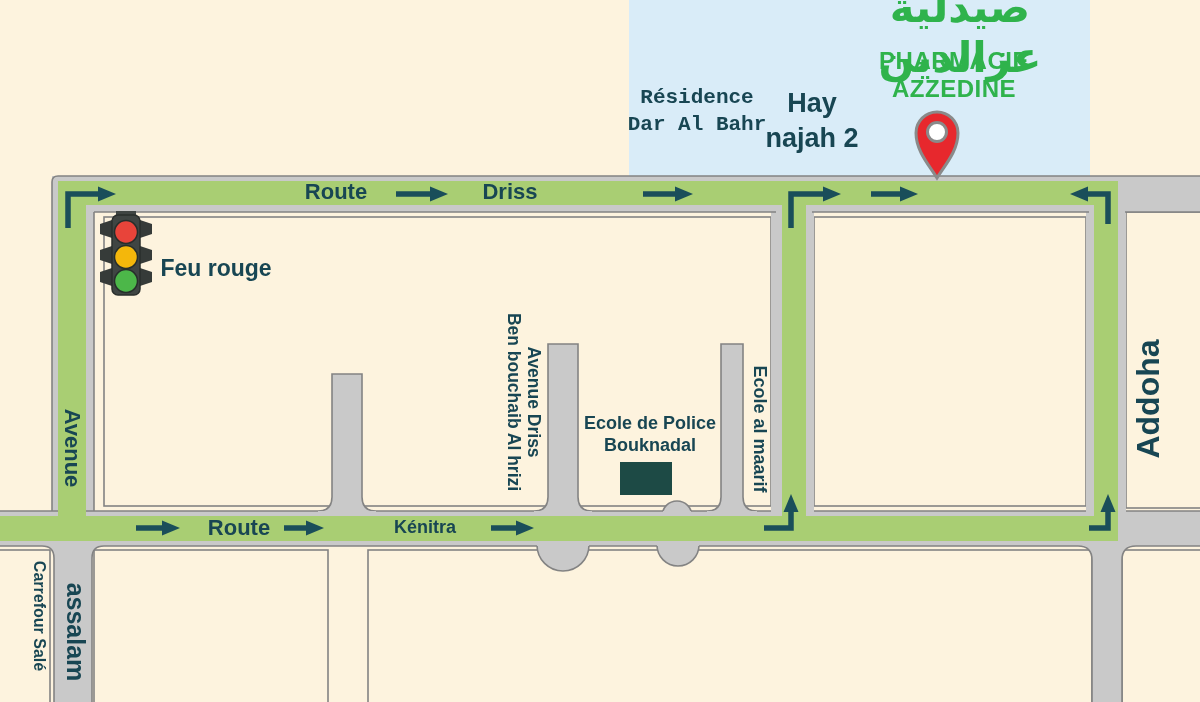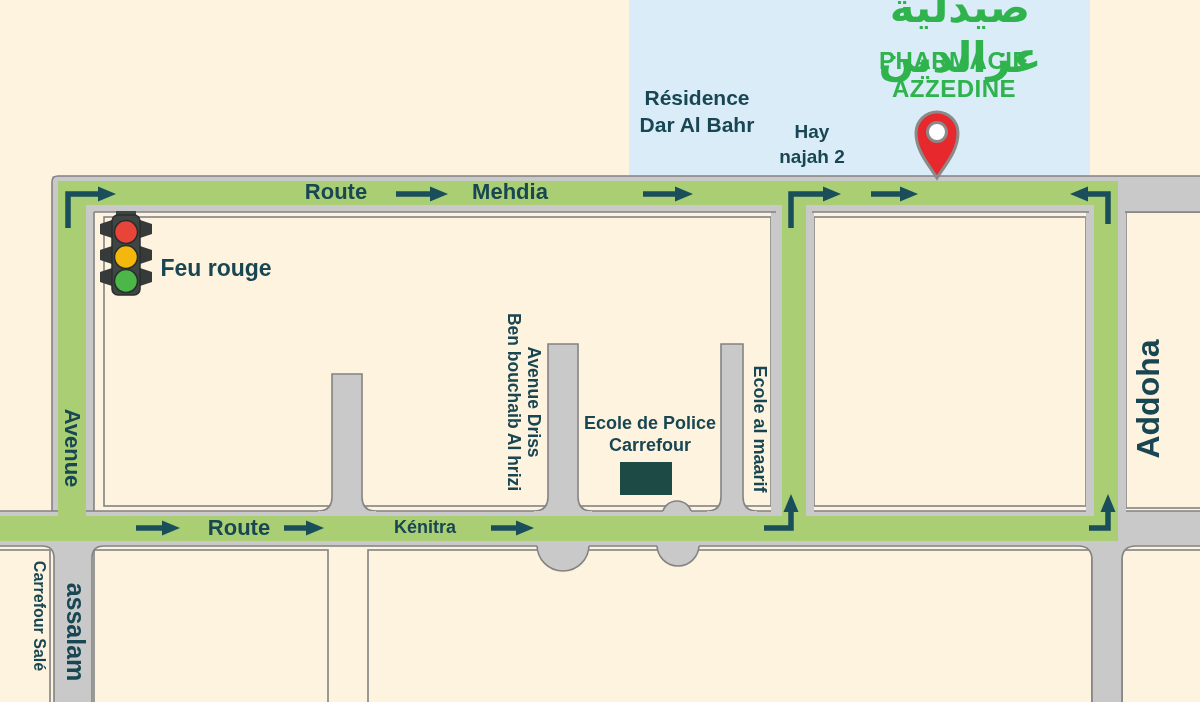--- a/index.html
+++ b/index.html
@@ -170,38 +170,38 @@
     <g>
       <path d="M937,178 C929,165 916,151 916,133 A21,21 0 1 1 958,133 C958,151 945,165 937,178 Z" fill="#e7282d" stroke="#8a8a8a" stroke-width="3"></path>
       <circle cx="937" cy="132" r="9.5" fill="#ffffff" stroke="#8a8a8a" stroke-width="3"></circle>
     </g>
   </svg>
 
   <div class="lbl ar green-txt" style="left:960px;top:33px;font-size:42px;">صيدلية عزالدين</div>
 
   <div class="lbl green-txt" style="left:954px;top:75px;font-size:24px;letter-spacing:0.5px;">PHARMACIE AZZEDINE</div>
 
-  <div class="lbl" style="left:697px;top:111px;font-size:21px;line-height:1.3;">Résidence
+  <div class="lbl" style="left:697px;top:111px;font-size:21px;line-height:1.3;font-family:Liberation Mono, monospace;">Résidence
 Dar Al Bahr</div>
 
-  <div class="lbl" style="left:812px;top:121px;font-size:19px;line-height:1.3;margin-top:24px;">Hay
+  <div class="lbl" style="left:812px;top:121px;font-size:27px;line-height:1.3;">Hay
 najah 2</div>
 
   <div class="lbl" style="left:336px;top:192px;font-size:22px;">Route</div>
-  <div class="lbl" style="left:510px;top:192px;font-size:22px;">Mehdia</div>
+  <div class="lbl" style="left:510px;top:192px;font-size:22px;">Driss</div>
 
   <div class="lbl" style="left:216px;top:256px;font-size:23px;margin-top:13px;">Feu rouge</div>
 
   <div class="lbl rot90" style="left:72px;top:448px;font-size:22px;">Avenue</div>
 
   <div class="lbl rot90" style="left:524px;top:402px;font-size:17.5px;line-height:1.15;">Avenue Driss
 Ben bouchaib Al hrizi</div>
 
   <div class="lbl" style="left:650px;top:435px;font-size:18px;line-height:1.2;">Ecole de Police
-Carrefour</div>
+Bouknadal</div>
 
   <div class="lbl rot90" style="left:759px;top:429px;font-size:18px;">Ecole al maarif</div>
 
   <div class="lbl rotm90" style="left:1149px;top:399px;font-size:32px;">Addoha</div>
 
   <div class="lbl" style="left:239px;top:528px;font-size:22px;">Route</div>
   <div class="lbl" style="left:425px;top:528px;font-size:18px;">Kénitra</div>
 
   <div class="lbl rot90" style="left:39px;top:616px;font-size:16px;">Carrefour Salé</div>
 

